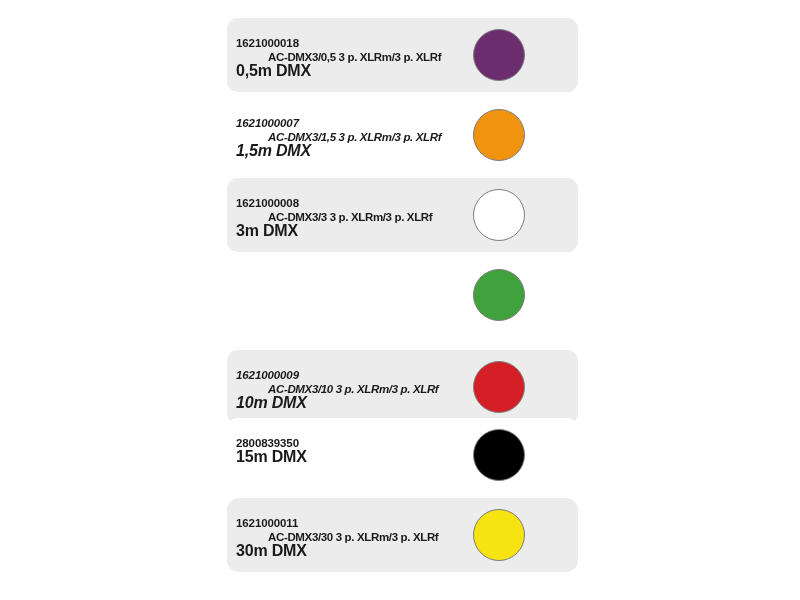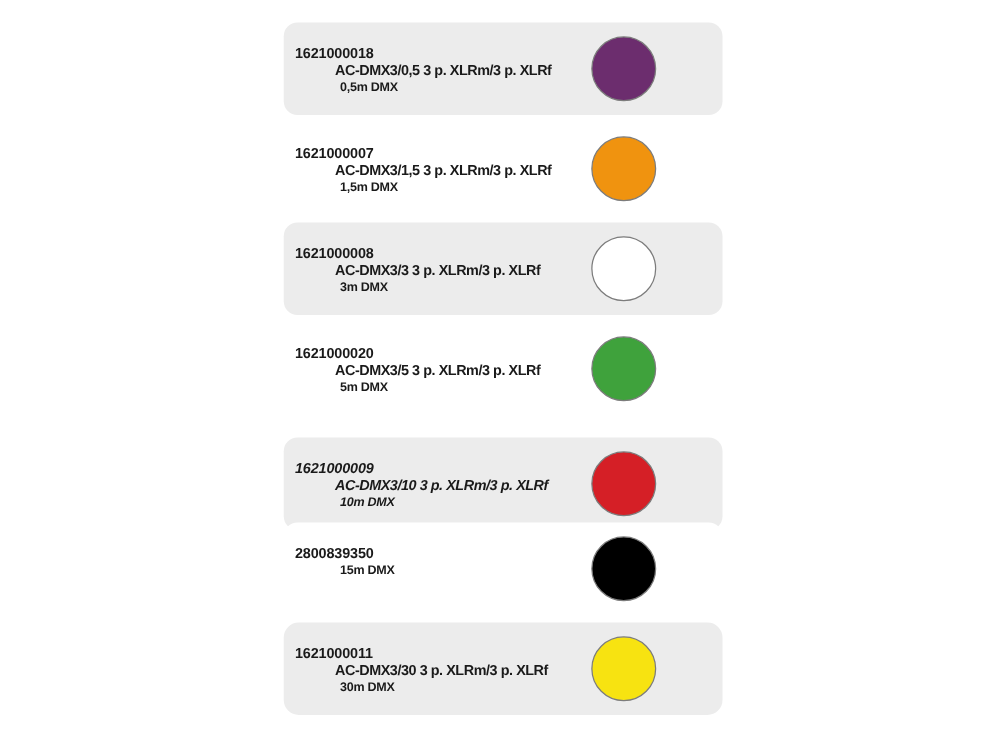--- a/index.html
+++ b/index.html
@@ -55,27 +55,26 @@
     font-size: 11.5px;
     font-weight: bold;
     color: #1a1a1a;
     line-height: 14px;
     letter-spacing: -0.35px;
     white-space: nowrap;
     margin-left: 32px;
   }
 
   .length {
-    font-size: 10px;
+    font-size: 16px;
     font-weight: bold;
     color: #1a1a1a;
     line-height: 14px;
     letter-spacing: -0.2px;
     white-space: nowrap;
-    margin-left: 36px;
   }
 
   .swatch {
     position: absolute;
     left: 246px;
     top: 11px;
     width: 52px;
     height: 52px;
     border-radius: 50%;
     box-sizing: border-box;
@@ -87,42 +86,37 @@
 
 <div id="product-list">
     <div class="product-row shaded" style="top: 18px;">
       <div class="row-text">
         <div class="sku">1621000018</div>
         <div class="desc">AC-DMX3/0,5 3 p. XLRm/3 p. XLRf</div>
         <div class="length">0,5m DMX</div>
       </div>
       <div class="swatch" style="background: rgb(108, 45, 110); border-color: rgb(124, 124, 124);"></div>
     </div>
-    <div class="product-row" style="top: 98px;">
+    <div class="product-row" style="top: 98px; font-style: italic;">
       <div class="row-text">
         <div class="sku">1621000007</div>
         <div class="desc">AC-DMX3/1,5 3 p. XLRm/3 p. XLRf</div>
         <div class="length">1,5m DMX</div>
       </div>
       <div class="swatch" style="background: rgb(240, 147, 15); border-color: rgb(124, 124, 124);"></div>
     </div>
     <div class="product-row shaded" style="top: 178px;">
       <div class="row-text">
         <div class="sku">1621000008</div>
         <div class="desc">AC-DMX3/3 3 p. XLRm/3 p. XLRf</div>
         <div class="length">3m DMX</div>
       </div>
       <div class="swatch" style="background: rgb(255, 255, 255); border-color: rgb(124, 124, 124);"></div>
     </div>
     <div class="product-row" style="top: 258px;">
-      <div class="row-text">
-        <div class="sku">1621000020</div>
-        <div class="desc">AC-DMX3/5 3 p. XLRm/3 p. XLRf</div>
-        <div class="length">5m DMX</div>
-      </div>
       <div class="swatch" style="background: rgb(63, 162, 60); border-color: rgb(124, 124, 124);"></div>
     </div>
     <div class="product-row shaded" style="top: 350px; font-style: italic;">
       <div class="row-text">
         <div class="sku">1621000009</div>
         <div class="desc">AC-DMX3/10 3 p. XLRm/3 p. XLRf</div>
         <div class="length">10m DMX</div>
       </div>
       <div class="swatch" style="background: rgb(213, 31, 38); border-color: rgb(124, 124, 124);"></div>
     </div>

